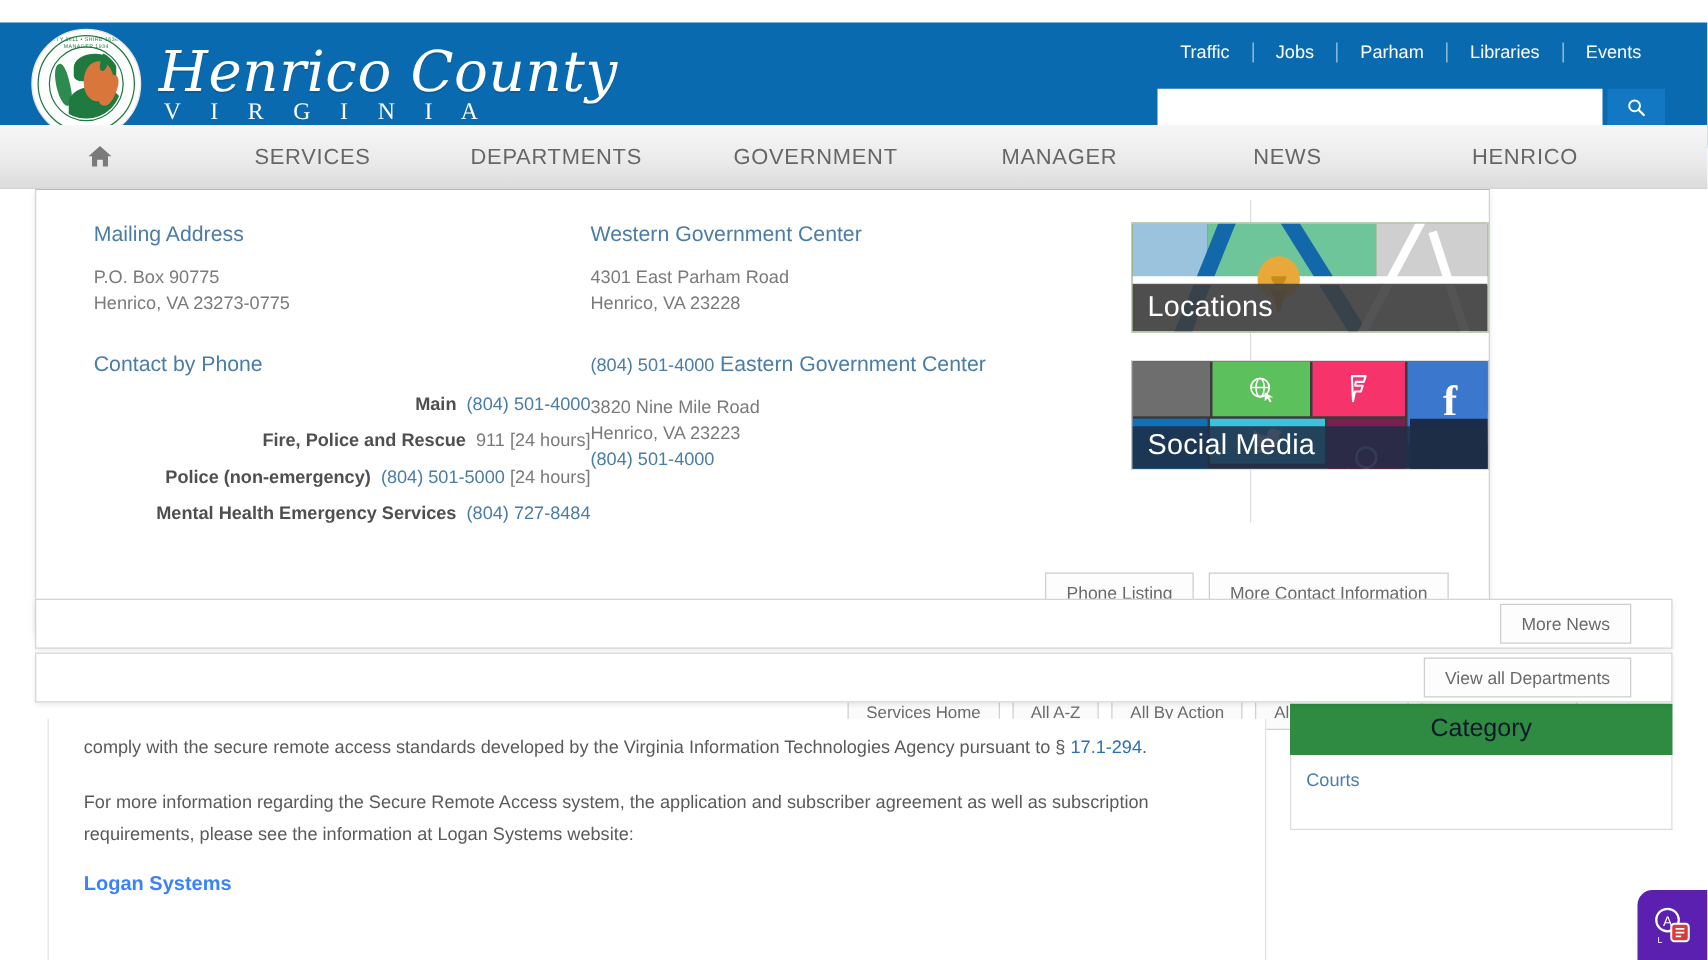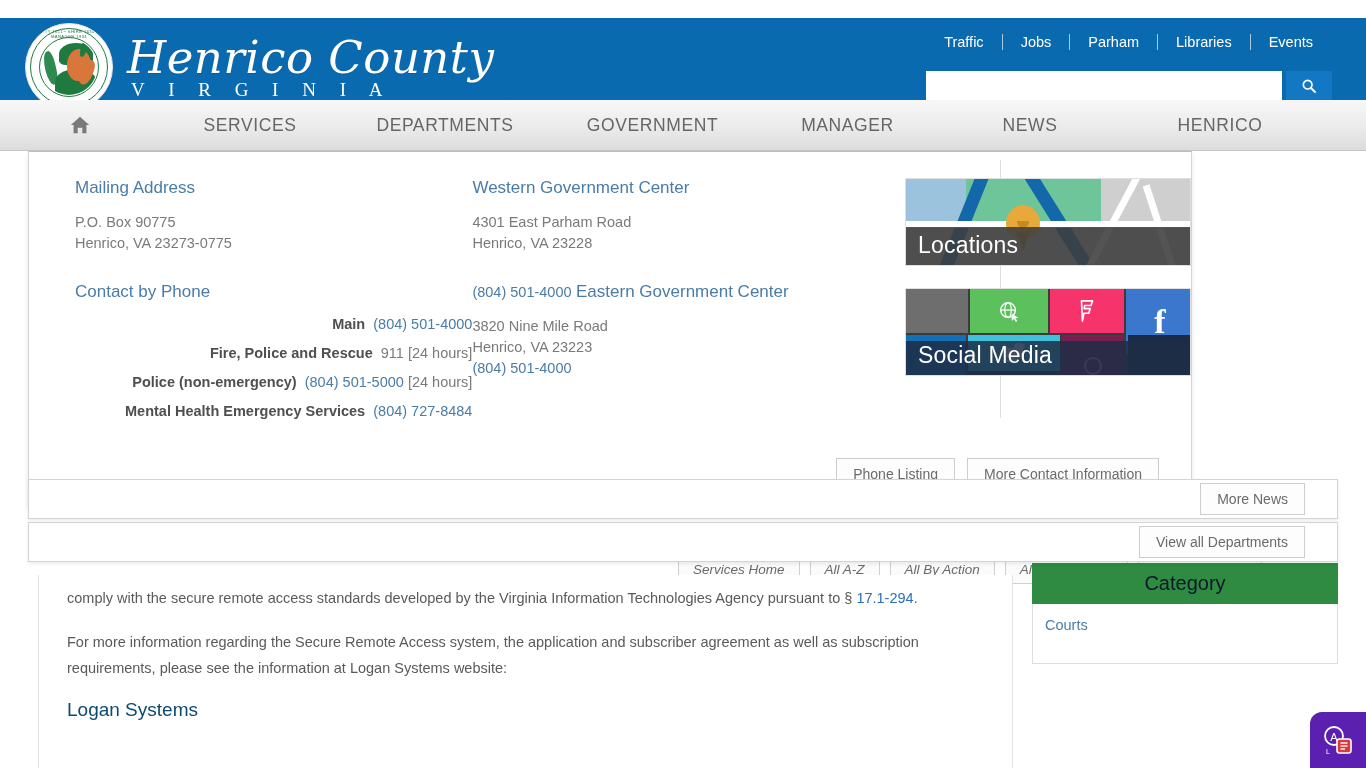--- a/index.html
+++ b/index.html
@@ -162,37 +162,36 @@
   .tabs-row {
     position: absolute; left: 650px; top: 404px;
     display: flex; gap: 10px;
   }
   .tab-btn {
     border: 1px solid #cfcfcf; background: #fbfbfb;
     color: #6a6a6a; font-size: 13.5px;
     padding: 6px 14px; white-space: nowrap;
     font-family: "Liberation Sans", sans-serif;
     cursor: pointer;
-    font-style: italic;
   }
 
   .article {
     position: absolute; left: 10px; top: 424px;
     width: 975px;
     border: 1px solid #e3e3e3; border-top: none;
     background: #fff;
     padding: 10px 28px 10px 28px;
   }
   .article p {
     font-size: 14.5px; line-height: 26px; color: #5a5a5a;
     margin-bottom: 18px;
   }
   .article a.inline-link { color: #2a6ebb; text-decoration: none; }
   .article a.strong-link {
-    color: #0c4a6e; font-weight: normal; font-size: 19px;
+    color: #3b82f6; font-weight: bold; font-size: 16px;
     text-decoration: none; display: inline-block;
   }
   .spacer-gap { height: 52px; }
 
   
   .sidebar {
     position: absolute; left: 1004px; top: 412px;
     width: 306px;
   }
   .sidebar .cat-head {

